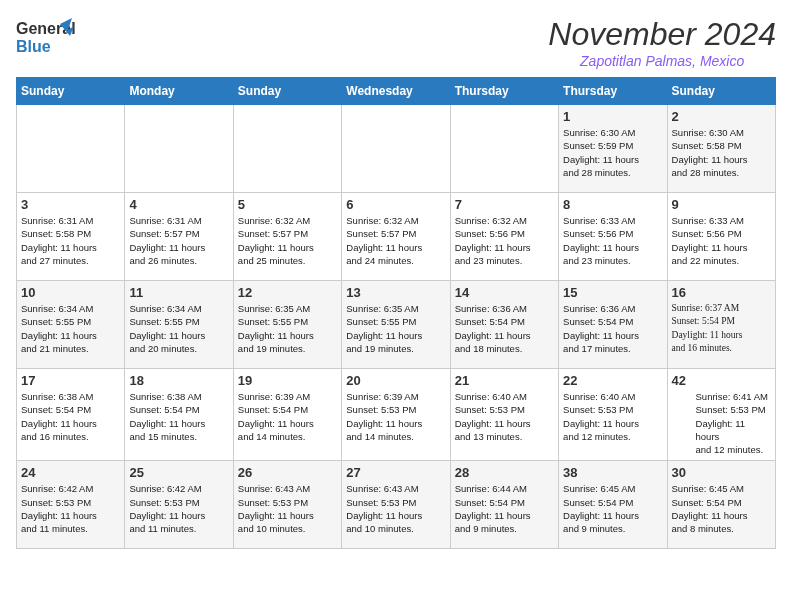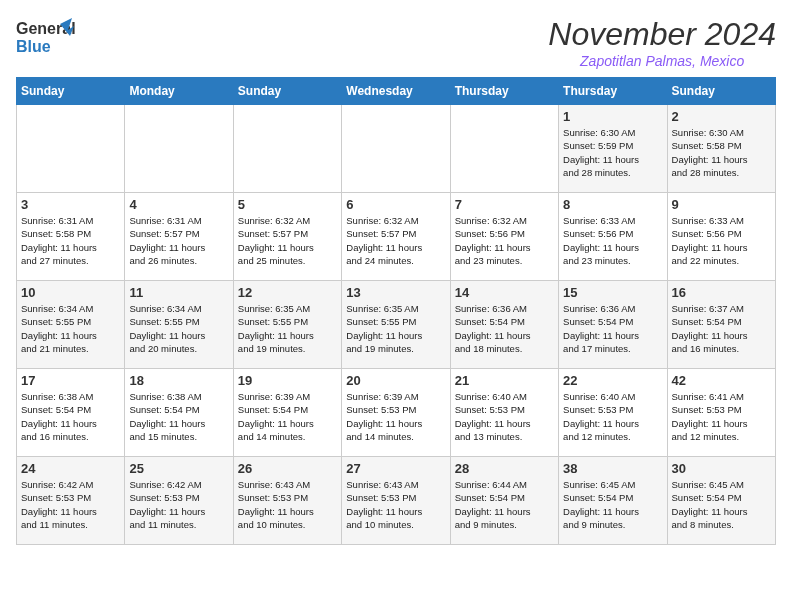--- a/index.html
+++ b/index.html
@@ -212,21 +212,21 @@
         </td>
         <td>
           <span class="day-num">15</span>
           <div class="day-info" style="white-space: pre-line;">Sunrise: 6:36 AM
 Sunset: 5:54 PM
 Daylight: 11 hours
 and 17 minutes.</div>
         </td>
         <td>
           <span class="day-num">16</span>
-          <div class="day-info" style="white-space: pre-line;">Sunrise: 6:37 AM
+          <div class="day-info" style="white-space: pre-line; font-family: Liberation Serif, serif;">Sunrise: 6:37 AM
 Sunset: 5:54 PM
 Daylight: 11 hours
 and 16 minutes.</div>
         </td>
       </tr>
       <tr>
         <td>
           <span class="day-num">17</span>
           <div class="day-info" style="white-space: pre-line;">Sunrise: 6:38 AM
 Sunset: 5:54 PM
@@ -263,21 +263,21 @@
         </td>
         <td>
           <span class="day-num">22</span>
           <div class="day-info" style="white-space: pre-line;">Sunrise: 6:40 AM
 Sunset: 5:53 PM
 Daylight: 11 hours
 and 12 minutes.</div>
         </td>
         <td>
           <span class="day-num">42</span>
-          <div class="day-info" style="white-space: pre-line;">Sunrise: 6:41 AM
+          <div class="day-info" style="white-space: pre-line; margin-left: 24px;">Sunrise: 6:41 AM
 Sunset: 5:53 PM
 Daylight: 11 hours
 and 12 minutes.</div>
         </td>
       </tr>
       <tr>
         <td>
           <span class="day-num">24</span>
           <div class="day-info" style="white-space: pre-line;">Sunrise: 6:42 AM
 Sunset: 5:53 PM

